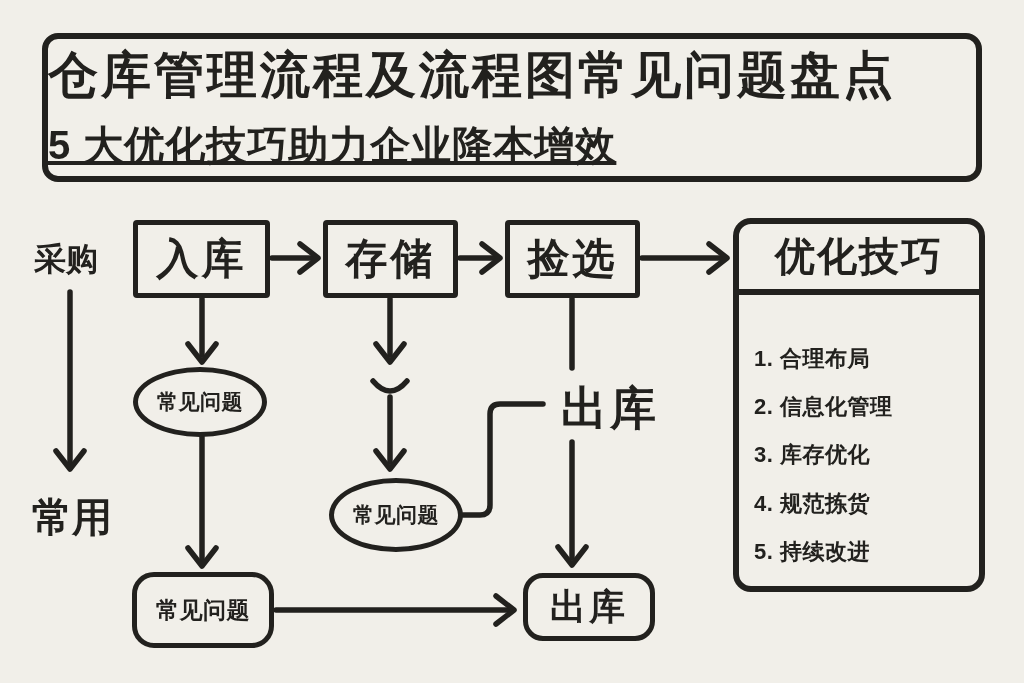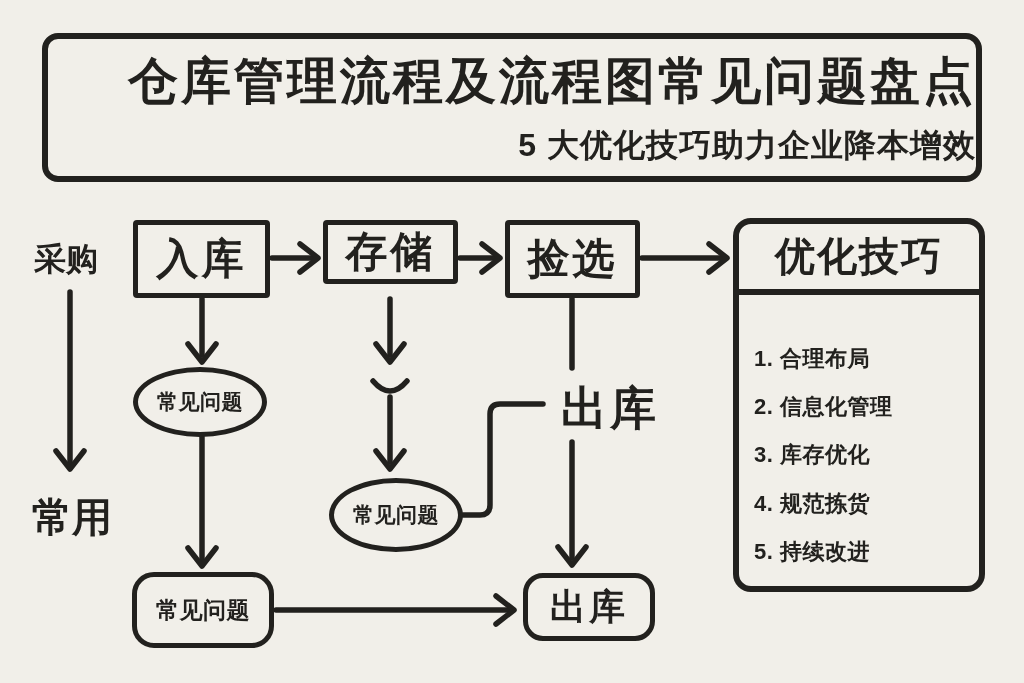--- a/index.html
+++ b/index.html
@@ -11,24 +11,24 @@
   }
   .stage * { box-sizing:border-box; }
   .wires { position:absolute; inset:0; width:100%; height:100%; }
   .wires path, .wires polyline {
     fill:none; stroke:var(--ink); stroke-width:5.5;
     stroke-linecap:round; stroke-linejoin:round;
   }
   .titlebox {
     position:absolute; left:42px; top:33px; width:940px; height:149px;
     border:6px solid var(--ink); border-radius:16px; background:var(--bg);
-    display:flex; flex-direction:column; align-items:flex-end; justify-content:center; gap:9px;
+    display:flex; flex-direction:column; align-items:flex-start; justify-content:center; gap:9px;
   }
   .title   { font-size:50px; font-weight:bold; letter-spacing:3px; white-space:nowrap; }
-  .subtitle{ font-size:32px; font-weight:bold; letter-spacing:1px; white-space:nowrap; }
+  .subtitle{ font-size:40px; font-weight:bold; letter-spacing:1px; white-space:nowrap;text-decoration:underline; }
   .box {
     position:absolute; border:5.5px solid var(--ink); background:var(--bg);
     display:flex; align-items:center; justify-content:center;
     font-weight:bold; white-space:nowrap;
   }
   .node    { border-radius:4px; font-size:42px; letter-spacing:3px; }
   .ellipse { border-radius:50%; font-size:21px; letter-spacing:0.5px; }
   .roundbox{ border-radius:22px; font-size:23px; letter-spacing:0.5px; }
   .outbox  { border-radius:20px; font-size:36px; letter-spacing:3px; }
   .floatlabel {
@@ -97,21 +97,21 @@
     <div class="title">仓库管理流程及流程图常见问题盘点</div>
     <div class="subtitle">5 大优化技巧助力企业降本增效</div>
   </div>
 
   <div class="floatlabel" style="left:24px; top:238px; width:84px; font-size:32px;">采购</div>
 
   <div class="floatlabel" style="left:28px; top:490px; width:84px; font-size:40px;text-align:right;">常用</div>
 
   <div class="box node" style="left:133px; top:220px; width:137px; height:78px;">入库</div>
 
-  <div class="box node" style="left:323px; top:220px; width:135px; height:64px;">存储</div>
+  <div class="box node" style="left:323px; top:220px; width:135px; height:78px;">存储</div>
 
   <div class="box node" style="left:505px; top:220px; width:135px; height:78px;">捡选</div>
 
   <div class="panel">
     <div class="panel-header">优化技巧</div>
     <ul class="panel-list">
       <li>1. 合理布局</li>
       <li>2. 信息化管理</li>
       <li>3. 库存优化</li>
       <li>4. 规范拣货</li>

